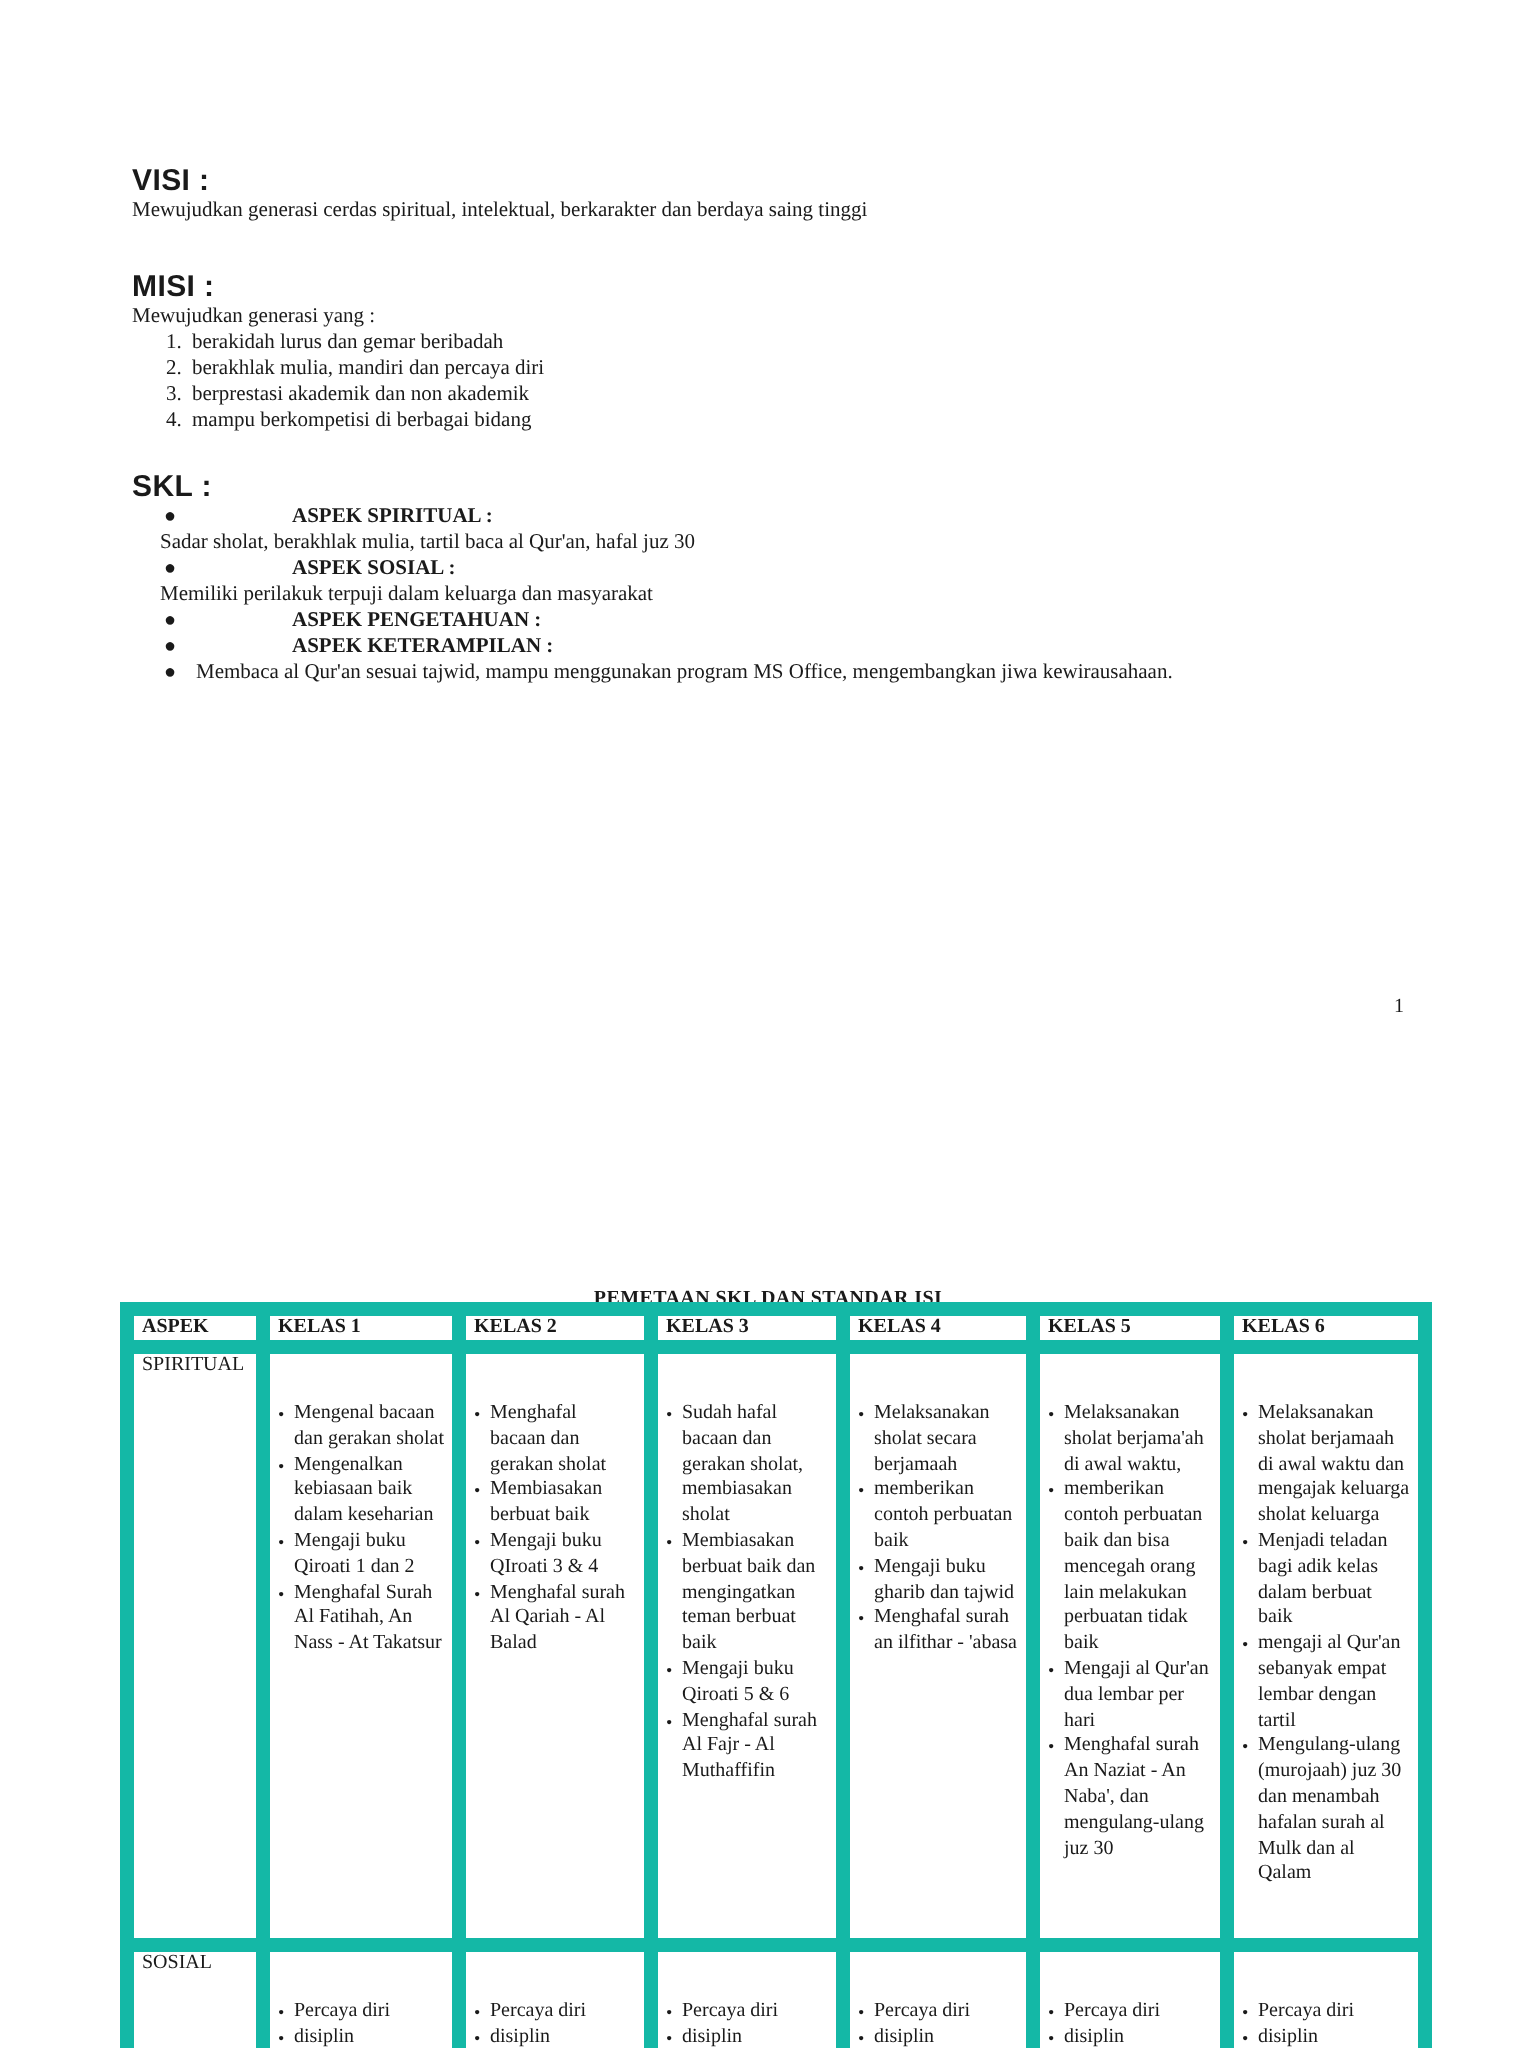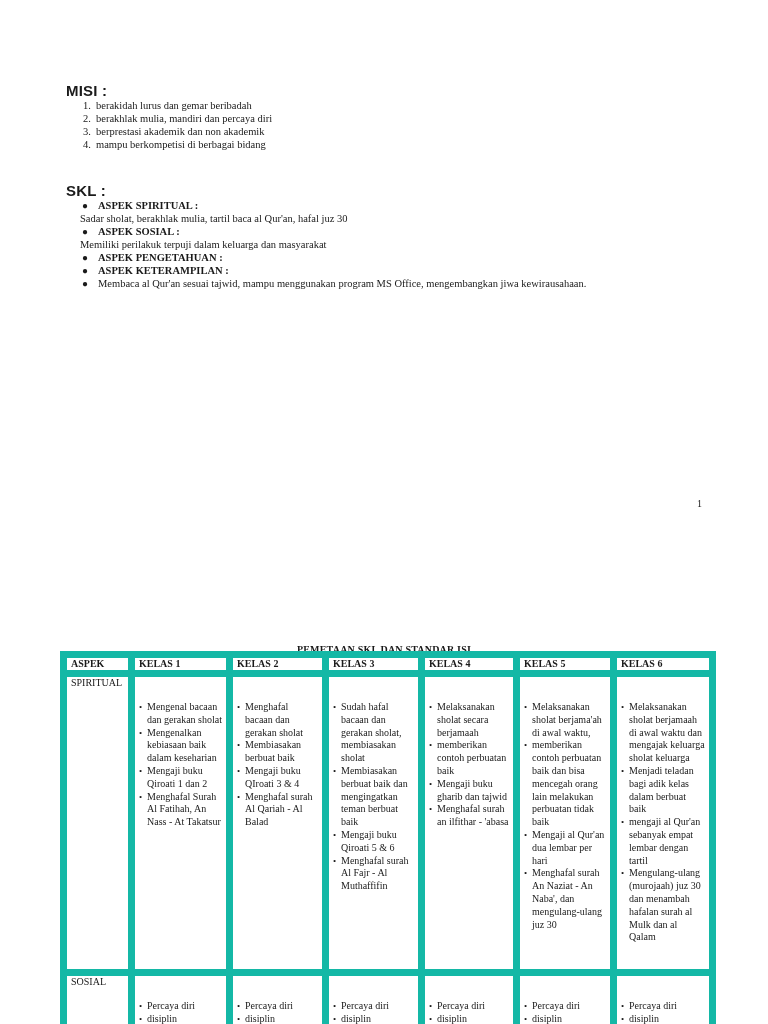--- a/index.html
+++ b/index.html
@@ -14,43 +14,48 @@
     .sec-misi { height: 90px; }
 
     ol.misi-list { list-style: none; margin-left: 17px; }
     ol.misi-list li { font-size: 10.5px; line-height: 13px; display: flex; }
     ol.misi-list li .num { width: 13px; display: inline-block; }
 
     ul.skl-list { list-style: none; margin-left: 16px; }
     ul.skl-list li { font-size: 10.5px; line-height: 13px; display: flex; }
     ul.skl-list li .bullet { width: 16px; display: inline-block; font-size: 10px; }
     .skl-desc { margin-left: 14px; font-size: 10.5px; line-height: 13px; }
-    .bold { font-weight: bold; }
+    .bold { font-weight: bold; margin-left: 48px; }
 
     .page-number { position: absolute; left: 697px; top: 498px; font-size: 10px; }
 
     .table-title { position: absolute; left: 0; width: 768px; top: 644px; text-align: center; font-size: 10px; font-weight: bold; letter-spacing: 0.2px; }
 
     table.map { position: absolute; left: 60px; top: 651px; border-collapse: collapse; table-layout: fixed; width: 649px; }
     table.map td, table.map th { border: 7px solid #14b8a6; vertical-align: top; font-size: 10px; line-height: 12.8px; padding: 0 4px; text-align: left; }
     table.map th { font-weight: bold; height: 13px; line-height: 12px; }
     table.map td.aspek { padding-left: 4px; }
     table.map ul { list-style: none; margin-top: 24px; }
     table.map ul li { position: relative; padding-left: 8px; }
     table.map ul li::before { content: "\2022"; position: absolute; left: 0; top: 0; font-size: 9px; }
     tr.spiritual-row td { height: 299px; }
     tr.sosial-row td { height: 55px; }
   </style>
 </head>
 <body>
 
 <div class="page-top">
+  <section class="sec sec-visi">
+    <div class="h1">VISI :</div>
+    <div class="body-text">Mewujudkan generasi cerdas spiritual, intelektual, berkarakter dan berdaya saing tinggi</div>
+  </section>
 
   <section class="sec sec-misi">
     <div class="h1">MISI :</div>
+    <div class="body-text">Mewujudkan generasi yang :</div>
     <ol class="misi-list">
       <li>
           <span class="num">1.</span>
           <span>berakidah lurus dan gemar beribadah</span>
         </li>
       <li>
           <span class="num">2.</span>
           <span>berakhlak mulia, mandiri dan percaya diri</span>
         </li>
       <li>

